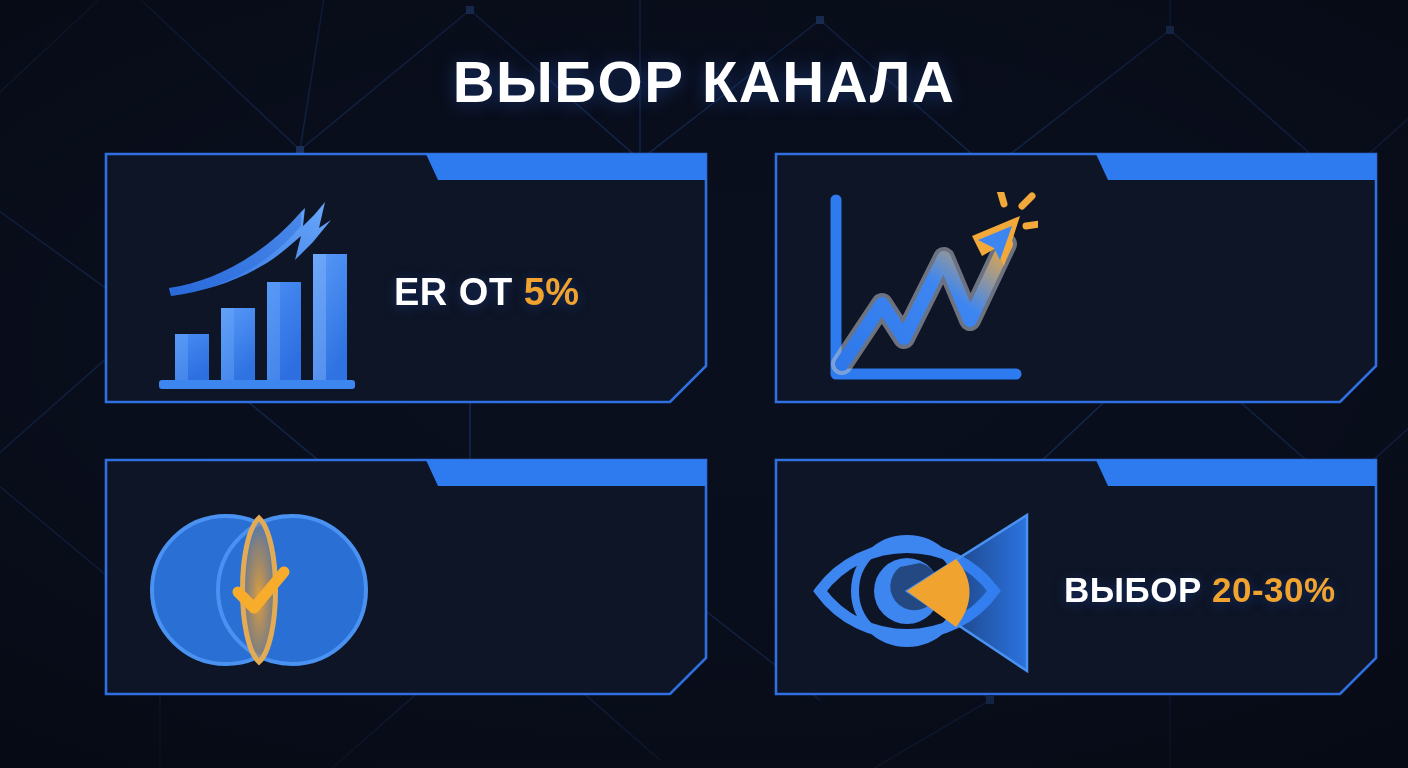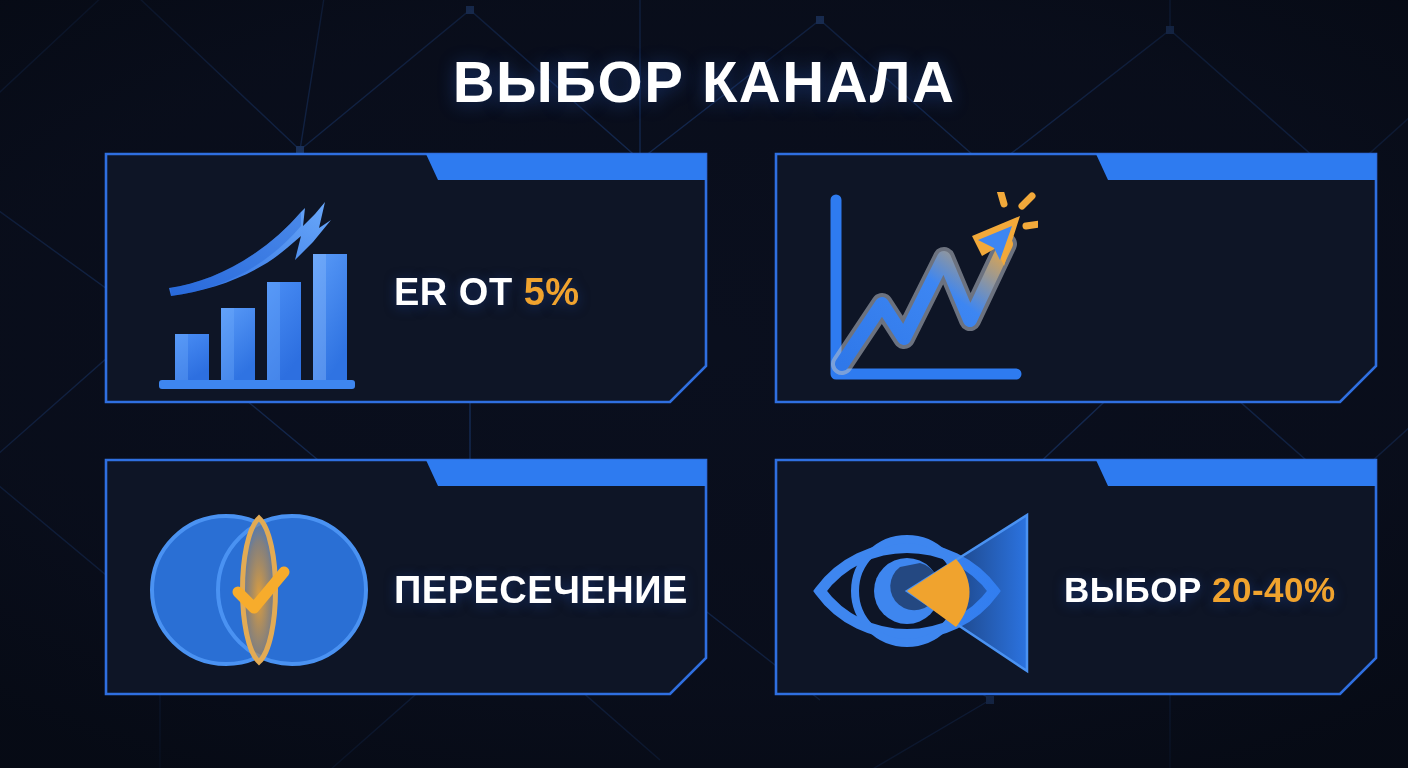--- a/index.html
+++ b/index.html
@@ -196,23 +196,20 @@
                 <stop offset="0.65" stop-color="#b98a4a" stop-opacity="0.62"></stop>
                 <stop offset="1" stop-color="#4a7fc8" stop-opacity="0.45"></stop>
               </radialGradient>
             </defs>
             <circle cx="86" cy="84" r="74" fill="#2a6fd4" stroke="#4a92f2" stroke-width="4"></circle>
             <circle cx="152" cy="84" r="74" fill="#2a6fd4" stroke="#4a92f2" stroke-width="4"></circle>
             <path d="M119 12 C141 32 141 136 119 156 C97 136 97 32 119 12 Z" fill="url(#lensG)" stroke="#e3ab54" stroke-width="5"></path>
             <path d="M98 86 L114 102 L144 66" fill="none" stroke="#f7ac2c" stroke-width="11" stroke-linecap="round" stroke-linejoin="round"></path>
           </svg>
         </div>
-        <div class="card-label">
-          <span>ПЕРЕСЕЧЕНИЕ</span><span class="accent"></span>
-        </div>
       </div>
     </div>
 
     <div class="card">
       <svg class="card-frame" viewBox="0 0 602 250" preserveAspectRatio="none">
         <path d="M2 2 L602 2 L602 200 L566 236 L2 236 Z" fill="#0e1526" stroke="#2f6fe0" stroke-width="2.6"></path>
         <path d="M322 2 L602 2 L602 28 L334 28 Z" fill="#2e7bf0"></path>
       </svg>
       <div class="card-body">
         <div class="icon-wrap">
@@ -225,19 +222,19 @@
             </defs>
             <path d="M8 90 C50 32 140 32 182 90 C140 148 50 148 8 90 Z" fill="none" stroke="#3e86ef" stroke-width="11"></path>
             <ellipse cx="95" cy="90" rx="52" ry="52" fill="none" stroke="#3e86ef" stroke-width="8"></ellipse>
             <circle cx="95" cy="90" r="33" fill="#3e86ef"></circle>
             <path d="M108 62 A26 26 0 0 0 108 62 A24 24 0 1 1 88 66" fill="#0e1526" opacity="0.55"></path>
             <path d="M95 90 L215 14 L215 170 Z" fill="url(#coneG)" stroke="#4a92f2" stroke-width="2.5"></path>
             <path d="M95 90 L144 58 C162 78 162 104 144 126 Z" fill="#f0a32e"></path>
           </svg>
         </div>
         <div class="card-label small">
-          <span>ВЫБОР </span><span class="accent">20-40%</span>
+          <span>ВЫБОР </span><span class="accent">20-30%</span>
         </div>
       </div>
     </div>
 
   </div>
 </div>
 
 </body></html>

